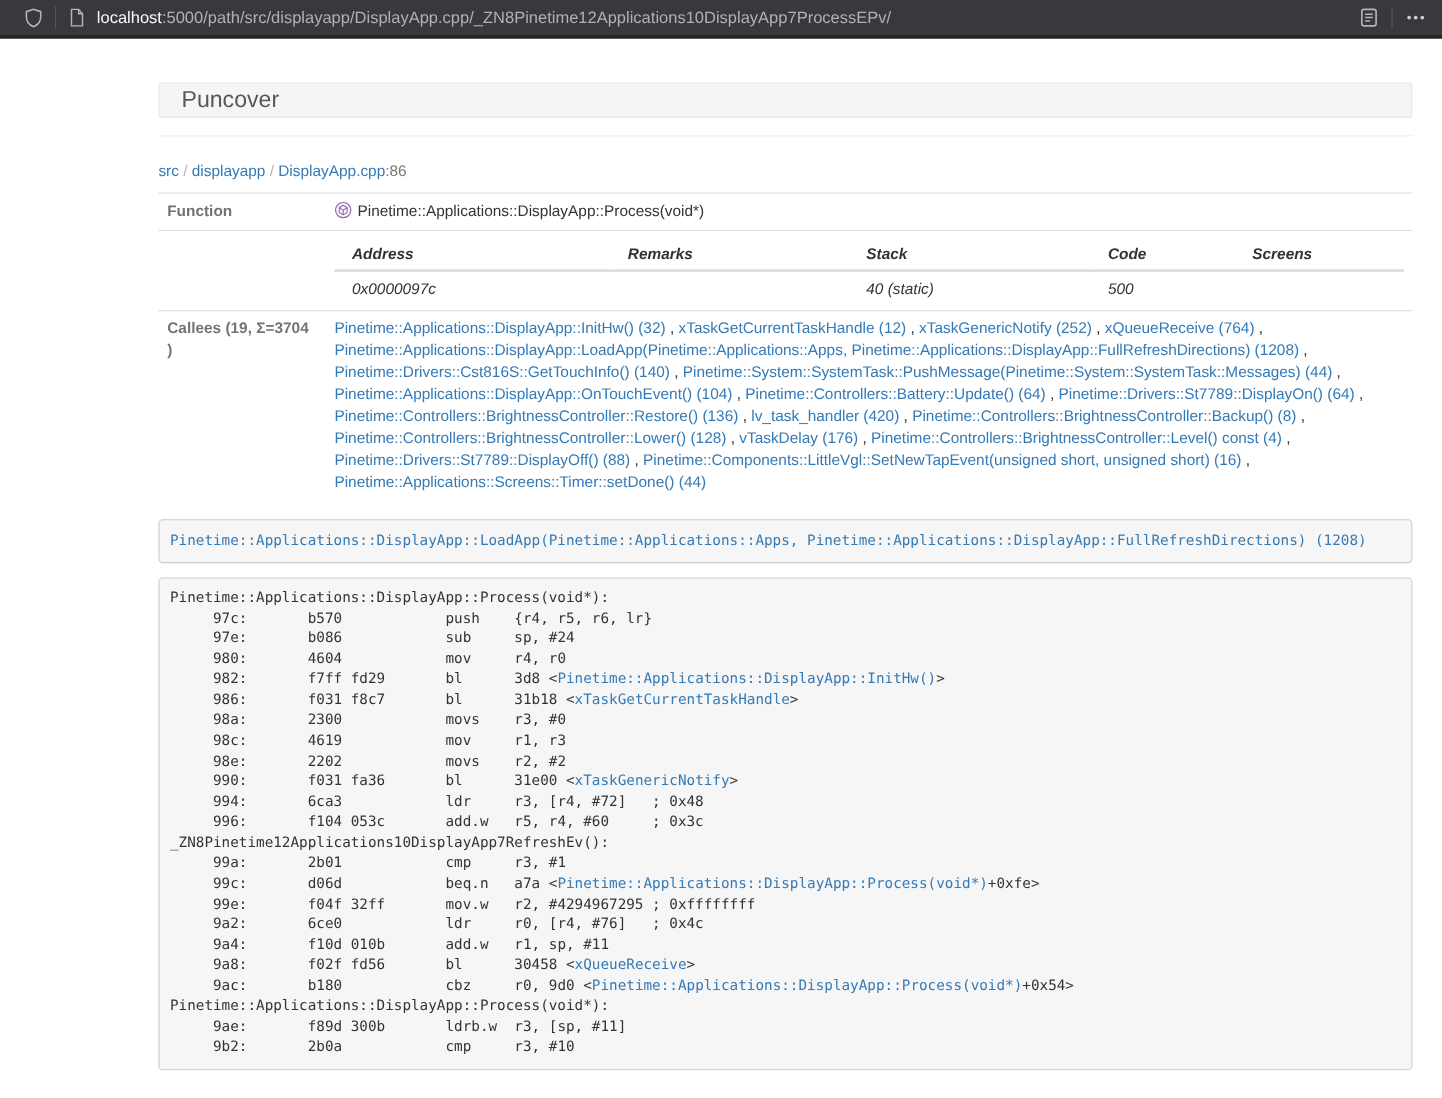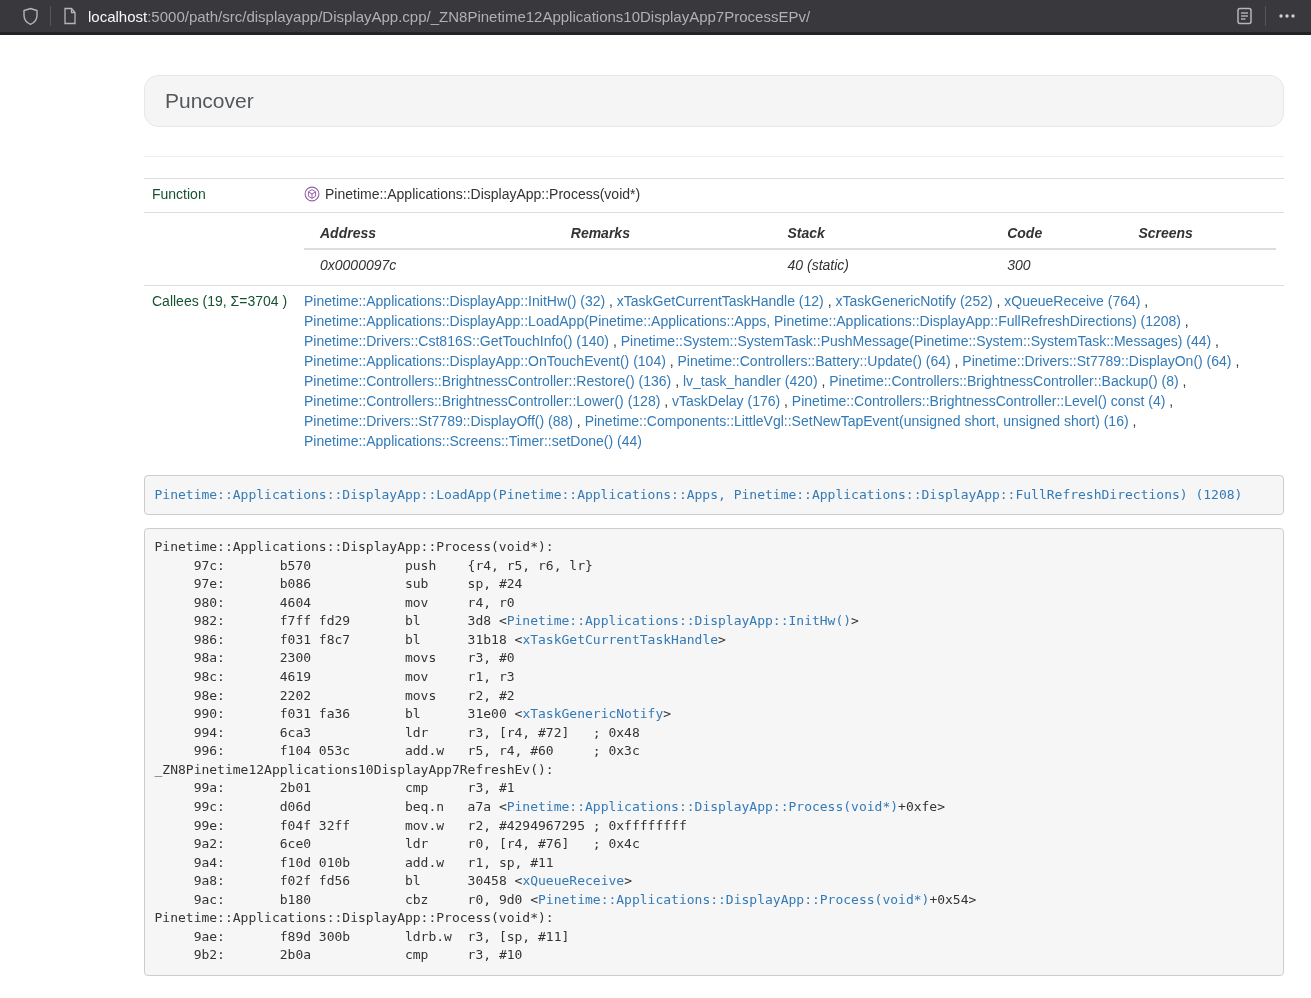--- a/index.html
+++ b/index.html
@@ -24,40 +24,40 @@
     flex: 1; margin-left: 11px;
     font-size: 15px; color: #b1b1b3;
     white-space: nowrap; overflow: hidden;
   }
   .url-host { color: #f9f9fa; }
 
   
   .container { margin-left: 144px; width: 1140px; padding-top: 40px; }
 
   .jumbotron {
-    background: #f5f5f6; border: 1px solid #e7e7e8; border-radius: 14px;
-    padding: 13px 20px; font-size: 21px; color: #54585b;
-    margin-bottom: 29px;
+    background: #f5f5f6; border: 1px solid #e7e7e8; border-radius: 2px;
+    padding: 3px 20px; font-size: 21px; color: #54585b;
+    margin-bottom: 16px;
   }
 
   hr.rule { border: 0; border-top: 1px solid #eee; margin: 0 0 21px 0; }
 
   .breadcrumb { margin-bottom: 10px; line-height: 20px; }
   .lnk { color: #337ab7; text-decoration: none; cursor: pointer; }
   .bc-sep { color: #b0b3b6; }
   .bc-suffix { color: #777; }
 
   
   table.ftable { width: 100%; border-collapse: collapse; }
   .ftable > tbody > tr > th,
   .ftable > tbody > tr > td {
     border-top: 1px solid #ddd; vertical-align: top; text-align: left;
     padding: 5px 8px; line-height: 20px;
   }
-  th.rowlabel { width: 152px; padding: 5px 8px 5px 19px; font-weight: normal; color: #14532d; }
+  th.rowlabel { width: 152px; padding: 5px 8px 5px 19px; font-weight: bold; color: #737373; }
   td.nested-cell { padding: 0; }
   table.stats { width: 100%; border-collapse: collapse; }
   table.stats th {
     font-weight: bold; text-align: left; line-height: 20px;
     padding: 5px 8px 5px 16px; border-bottom: 2px solid #ddd; font-style: italic;
   }
   table.stats td { padding: 5px 8px 5px 16px; line-height: 20px; font-style: italic; }
   .sym-icon { display: inline-block; vertical-align: -3px; margin-right: 5px; }
   .callees { line-height: 20px; }
 
@@ -107,20 +107,27 @@
 </div>
 
 <div class="container">
 
   <div class="jumbotron">
     <span>Puncover</span>
   </div>
 
   <hr class="rule">
 
+  <div class="breadcrumb">
+    <a href="#" class="lnk">src</a>
+    <span class="bc-sep">/</span>
+    <a href="#" class="lnk">displayapp</a>
+    <span class="bc-sep">/</span>
+    <a href="#" class="lnk">DisplayApp.cpp</a><span class="bc-suffix">:86</span>
+  </div>
 
   <table class="ftable">
     <tbody>
       <tr>
         <th class="rowlabel">Function</th>
         <td>
           <span class="sym-icon">
             <svg width="16" height="16" viewBox="0 0 16 16">
                 <circle cx="8" cy="8" r="6.9" fill="none" stroke="#9561a9" stroke-width="1.1"></circle>
                 <path d="M8 3.6 L11.6 5.8 V10.2 L8 12.4 L4.4 10.2 V5.8 Z" fill="none" stroke="#9561a9" stroke-width="1"></path>
@@ -147,21 +154,21 @@
                   <th>Stack</th>
                   <th>Code</th>
                   <th>Screens</th>
                 </tr>
               </thead>
             <tbody>
                 <tr>
                   <td>0x0000097c</td>
                   <td></td>
                   <td>40 (static)</td>
-                  <td>300</td>
+                  <td>500</td>
                   <td></td>
                 </tr>
               </tbody>
           </table>
         </td>
       </tr>
       <tr>
         <th class="rowlabel">Callees (19, Σ=3704 )</th>
         <td>
           <div class="callees"><a href="#" class="lnk">Pinetime::Applications::DisplayApp::InitHw() (32)</a> , <a href="#" class="lnk">xTaskGetCurrentTaskHandle (12)</a> , <a href="#" class="lnk">xTaskGenericNotify (252)</a> , <a href="#" class="lnk">xQueueReceive (764)</a> , <a href="#" class="lnk">Pinetime::Applications::DisplayApp::LoadApp(Pinetime::Applications::Apps, Pinetime::Applications::DisplayApp::FullRefreshDirections) (1208)</a> , <a href="#" class="lnk">Pinetime::Drivers::Cst816S::GetTouchInfo() (140)</a> , <a href="#" class="lnk">Pinetime::System::SystemTask::PushMessage(Pinetime::System::SystemTask::Messages) (44)</a> , <a href="#" class="lnk">Pinetime::Applications::DisplayApp::OnTouchEvent() (104)</a> , <a href="#" class="lnk">Pinetime::Controllers::Battery::Update() (64)</a> , <a href="#" class="lnk">Pinetime::Drivers::St7789::DisplayOn() (64)</a> , <a href="#" class="lnk">Pinetime::Controllers::BrightnessController::Restore() (136)</a> , <a href="#" class="lnk">lv_task_handler (420)</a> , <a href="#" class="lnk">Pinetime::Controllers::BrightnessController::Backup() (8)</a> , <a href="#" class="lnk">Pinetime::Controllers::BrightnessController::Lower() (128)</a> , <a href="#" class="lnk">vTaskDelay (176)</a> , <a href="#" class="lnk">Pinetime::Controllers::BrightnessController::Level() const (4)</a> , <a href="#" class="lnk">Pinetime::Drivers::St7789::DisplayOff() (88)</a> , <a href="#" class="lnk">Pinetime::Components::LittleVgl::SetNewTapEvent(unsigned short, unsigned short) (16)</a> , <a href="#" class="lnk">Pinetime::Applications::Screens::Timer::setDone() (44)</a></div>

